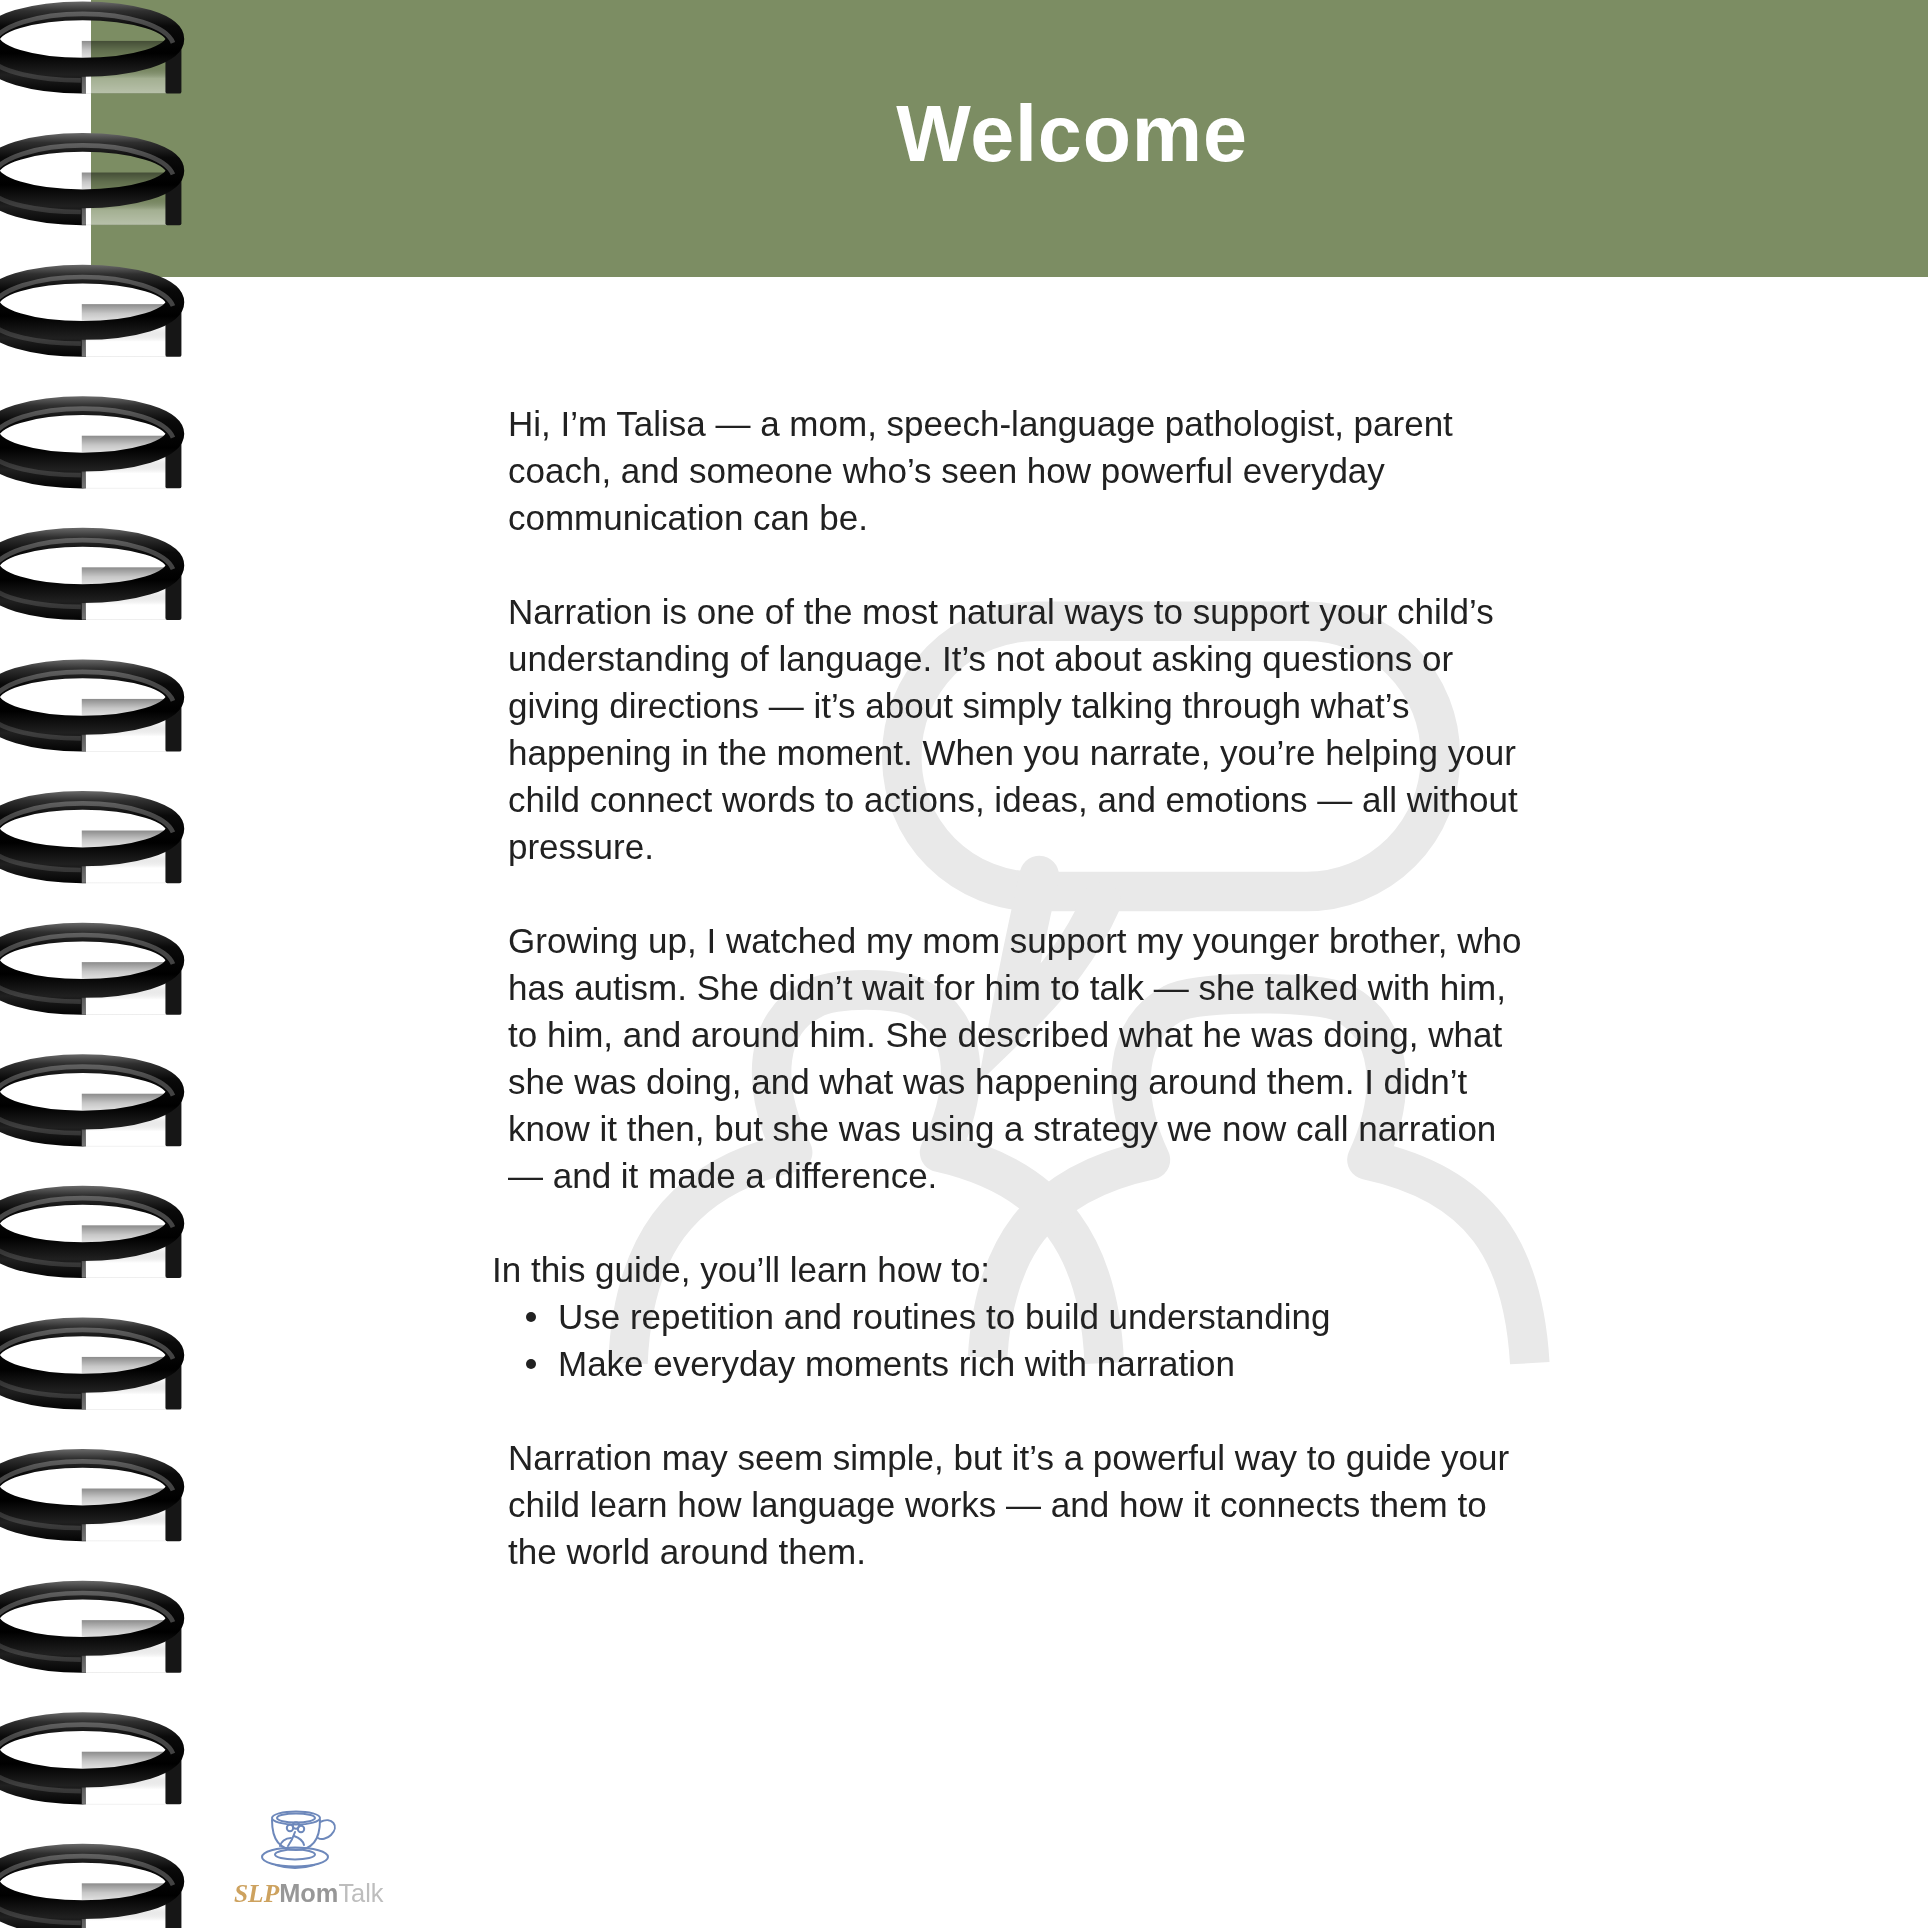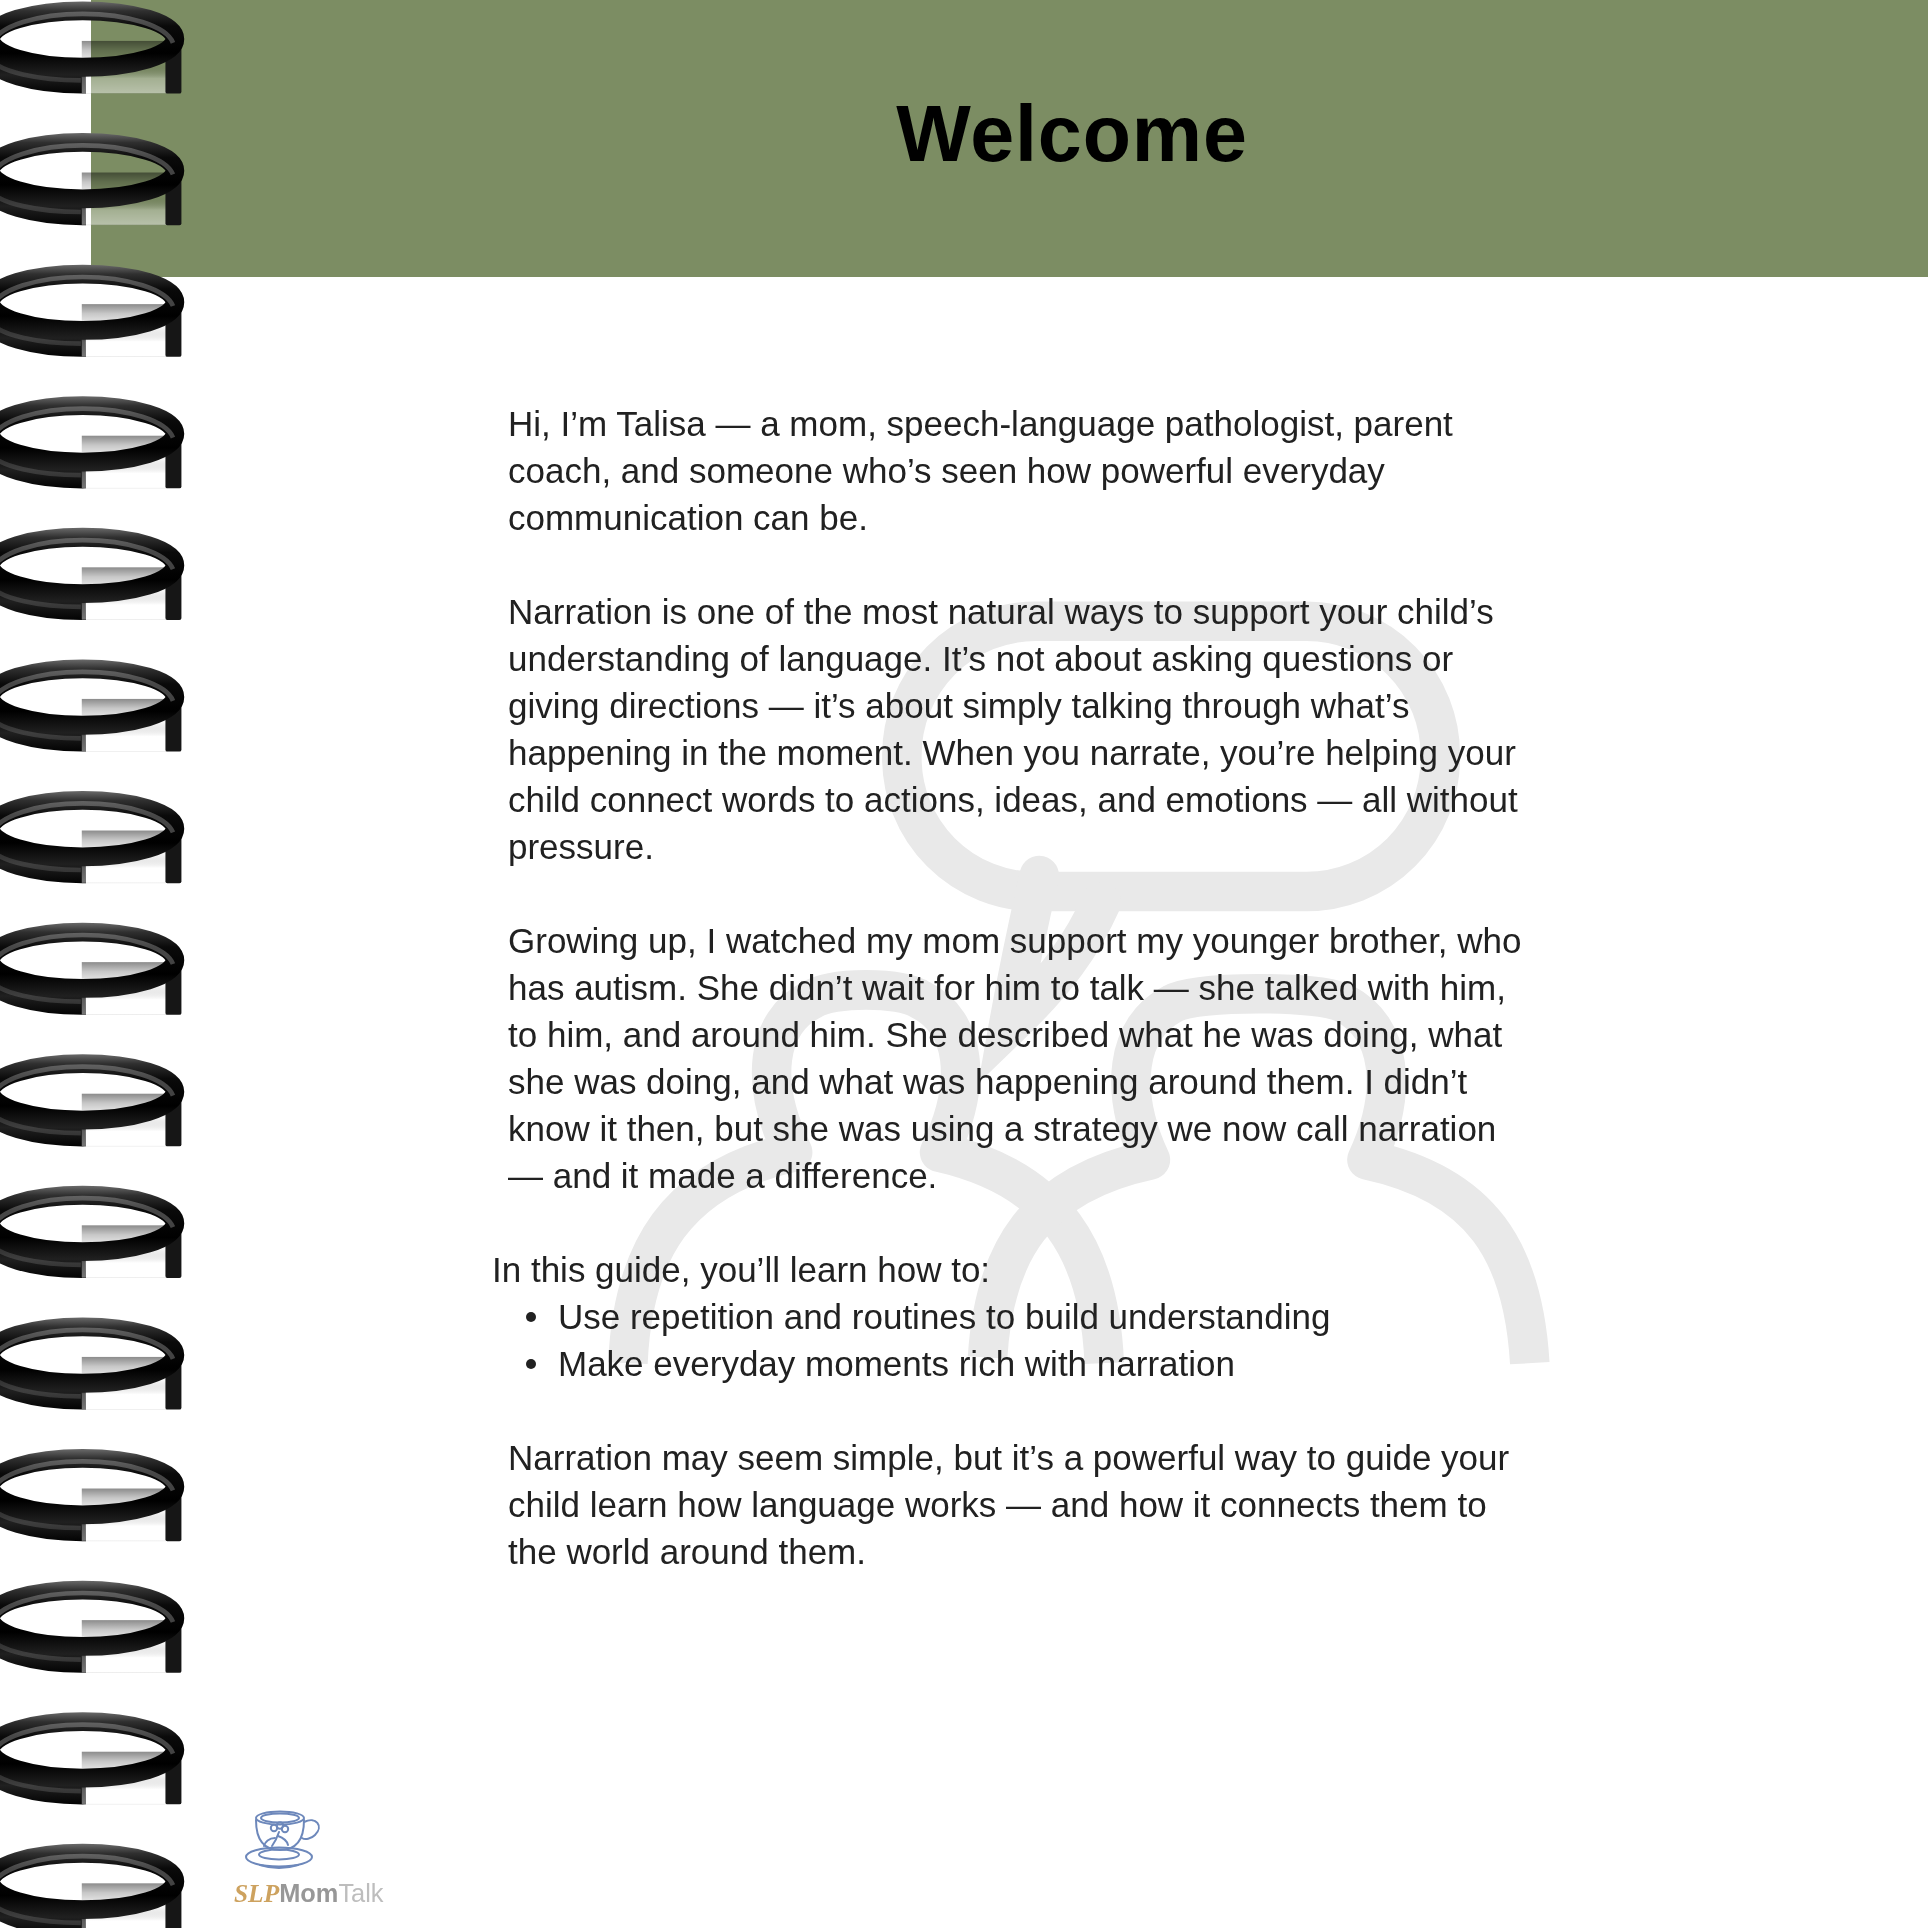--- a/index.html
+++ b/index.html
@@ -2,38 +2,38 @@
 <html style="font-size:15px"><head>
 <meta charset="utf-8">
 <style>
   html,body{margin:0;padding:0;background:#ffffff;}
   .sheet{position:relative;width:1928px;height:1928px;background:#ffffff;overflow:hidden;
          font-family:"Liberation Sans",sans-serif;}
 
   
   .band{position:absolute;left:91px;top:0;width:1837px;height:277px;background:#7C8D63;z-index:1;}
   .band h1{position:absolute;left:401px;width:1160px;top:94px;margin:0;text-align:center;
-           font-size:79px;font-weight:bold;color:#000000;letter-spacing:0.9px;line-height:1;}
+           font-size:79px;font-weight:bold;color:#ffffff;letter-spacing:0.9px;line-height:1;}
 
   
   .watermark{position:absolute;left:0;top:0;z-index:0;}
 
   
   .content{position:absolute;left:492px;top:400px;width:1252px;z-index:2;
            font-size:35px;line-height:47px;color:#212121;}
   .content p{margin:0 0 47px 16px;white-space:pre-line;}
   .content p.list-intro{margin:0;}
   .learn-list{list-style:none;margin:0 0 47px 0;padding:0;}
   .learn-list li{position:relative;padding-left:66px;line-height:47px;}
   .learn-list .dot{position:absolute;left:34px;top:19px;width:10.4px;height:10.4px;border-radius:50%;
                    background:#212121;}
   .signature{margin-bottom:0 !important;}
 
   
-  .logo{position:absolute;left:234px;top:1802px;width:136px;text-align:left;z-index:2;}
+  .logo{position:absolute;left:234px;top:1802px;width:136px;text-align:center;z-index:2;}
   .logo-text{margin-top:1.9px;font-size:25.4px;white-space:nowrap;}
   .logo-slp{font-family:"Liberation Serif",serif;font-style:italic;font-weight:600;color:#CDA25F;}
   .logo-mom{font-weight:700;color:#979797;}
   .logo-talk{font-weight:400;color:#bdbdbd;}
 
   
   .spiral{position:absolute;left:0;top:0;z-index:5;}
 </style>
 </head>
 <body>

